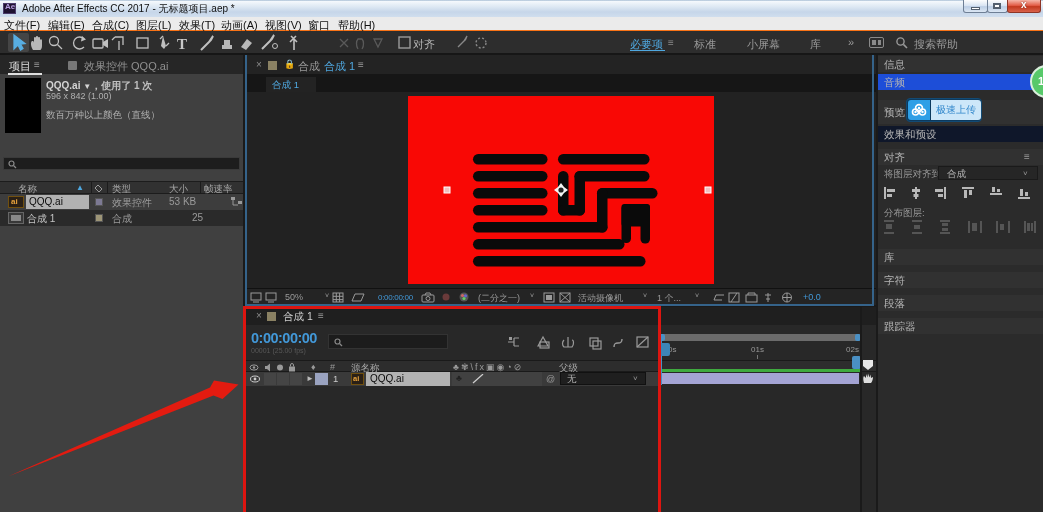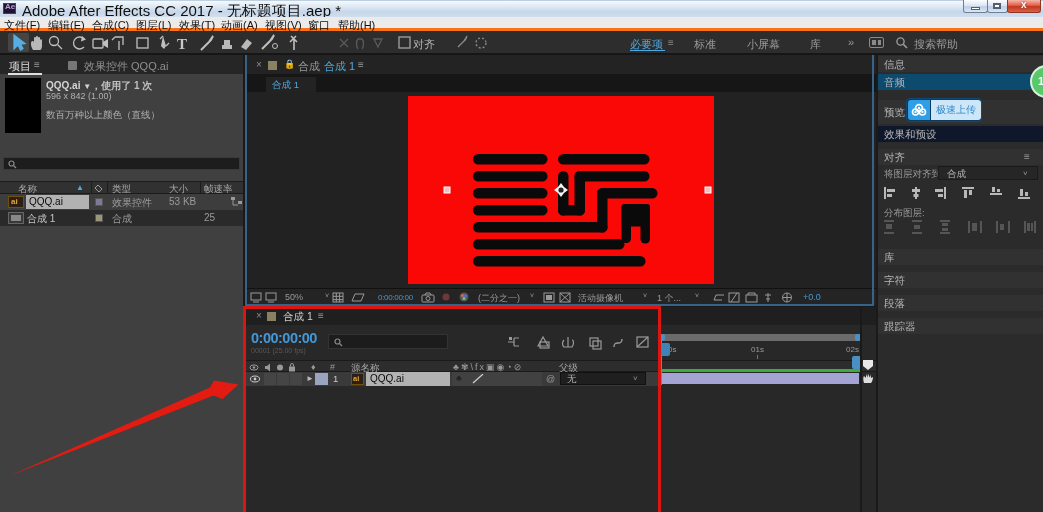--- a/index.html
+++ b/index.html
@@ -6,34 +6,34 @@
 body{font-family:"Liberation Sans",sans-serif;position:relative}
 .abs{position:absolute}
 .tx{position:absolute;white-space:nowrap}
 </style></head>
 <body>
 
 <div class="abs" id="titlebar" style="left:0;top:0;width:1043px;height:17px;background:linear-gradient(180deg,#9eb6cf 0%,#f4f8fc 8%,#dde8f3 40%,#c6d6e9 70%,#d0deee 100%)">
   <div class="abs" style="left:3px;top:3px;width:13px;height:11px;background:#1f1230;border:1px solid #4a3a6a">
       <span style="position:absolute;left:1px;top:-2px;font-size:8px;color:#b59fe0;font-weight:bold">Ae</span>
     </div>
-  <div class="tx" style="left:22px;top:2px;font-size:15px;color:#101010">Adobe After Effects CC 2017 - 无标题项目.aep *</div>
+  <div class="tx" style="left:22px;top:2px;font-size:10px;color:#101010">Adobe After Effects CC 2017 - 无标题项目.aep *</div>
 
   <div class="abs" style="left:963px;top:0;width:25px;height:13px;background:linear-gradient(180deg,#fdfdfd,#d7e3f2 50%,#bccee5 55%,#dbe6f3);border:1px solid #6e7f95;border-top:none;border-radius:0 0 3px 3px">
     <div class="abs" style="left:7px;top:7px;width:9px;height:3px;background:#fff;border:1px solid #54606f"></div>
   </div>
   <div class="abs" style="left:987px;top:0;width:21px;height:13px;background:linear-gradient(180deg,#fdfdfd,#d7e3f2 50%,#bccee5 55%,#dbe6f3);border:1px solid #6e7f95;border-top:none;border-radius:0 0 3px 3px">
     <div class="abs" style="left:5px;top:3px;width:8px;height:6px;border:2px solid #54606f;background:#fff"></div>
   </div>
   <div class="abs" style="left:1007px;top:0;width:34px;height:13px;background:linear-gradient(180deg,#f5b8ab,#e35e48 45%,#c3391f 55%,#d8624b);border:1px solid #8e3526;border-top:none;border-radius:0 0 3px 3px">
     <div class="tx" style="left:13px;top:-1px;font-size:10px;color:#fff;font-weight:bold;text-shadow:0 0 2px #7a2619">x</div>
   </div>
 </div>
 
-<div class="abs" id="menubar" style="left:0;top:17px;width:1043px;height:14px;background:#ebebeb;border-bottom:3px solid #f97316;font-size:11px;color:#111">
+<div class="abs" id="menubar" style="left:0;top:17px;width:1043px;height:14px;background:#ebebeb;border-bottom:1px solid #f97316;font-size:11px;color:#111">
   <div class="tx" style="left:4px;top:1px">文件(F)</div>
   <div class="tx" style="left:48px;top:1px">编辑(E)</div>
   <div class="tx" style="left:92px;top:1px">合成(C)</div>
   <div class="tx" style="left:136px;top:1px">图层(L)</div>
   <div class="tx" style="left:179px;top:1px">效果(T)</div>
   <div class="tx" style="left:221px;top:1px">动画(A)</div>
   <div class="tx" style="left:265px;top:1px">视图(V)</div>
   <div class="tx" style="left:308px;top:1px">窗口</div>
   <div class="tx" style="left:338px;top:1px">帮助(H)</div>
 </div>
@@ -143,21 +143,21 @@
       </svg>
   </div>
 
   <div class="abs" style="left:0;top:155px;width:243px;height:16px;background:#2a2a2a">
     <div class="abs" style="left:8px;top:2px;width:16px;height:12px;background:#383838;border:1px solid #666">
         <div class="abs" style="left:2px;top:2px;width:10px;height:6px;background:#888"></div>
       </div>
     <div class="tx" style="left:27px;top:2px;font-size:10px;color:#c4c4c4">合成 1</div>
     <div class="abs" style="left:95px;top:4px;width:8px;height:8px;background:#9d9577;border:1px solid #555"></div>
     <div class="tx" style="left:112px;top:2px;font-size:10px;color:#9a9a9a">合成</div>
-    <div class="tx" style="left:204px;top:2px;font-size:10px;color:#9a9a9a">25</div>
+    <div class="tx" style="left:192px;top:2px;font-size:10px;color:#9a9a9a">25</div>
   </div>
 </div>
 
 <div class="abs" id="comppanel" style="left:246px;top:55px;width:630px;height:250px;background:#1e1e1e">
   <div class="abs" style="left:0;top:0;width:630px;height:19px;background:#232323"></div>
   <div class="tx" style="left:10px;top:4px;font-size:10px;color:#8a8a8a">×</div>
   <div class="abs" style="left:22px;top:6px;width:9px;height:9px;background:#8a8163"></div>
   <div class="tx" style="left:38px;top:4px;font-size:9px;color:#9a9a9a">🔒</div>
   <div class="tx" style="left:52px;top:4px;font-size:11px;color:#9a9a9a">合成</div>
   <div class="tx" style="left:78px;top:4px;font-size:11px;color:#4fa8e0">合成 1</div>
@@ -255,21 +255,21 @@
 </div>
 
 <div class="abs" style="left:245px;top:55px;width:2px;height:251px;background:#35638a;z-index:4"></div>
 <div class="abs" style="left:245px;top:304px;width:629px;height:2px;background:#35638a;z-index:4"></div>
 <div class="abs" style="left:872px;top:55px;width:2px;height:251px;background:#35638a;z-index:4"></div>
 
 <div class="abs" id="sidebar" style="left:878px;top:55px;width:165px;height:457px;background:#2b2b2b">
   <div class="abs" style="left:0;top:1px;width:165px;height:16px;background:#313131">
       <div class="tx" style="left:6px;top:2px;font-size:10.5px;color:#b4b4b4">信息</div>
     </div>
-  <div class="abs" style="left:0;top:19px;width:165px;height:16px;background:#0c4a6e">
+  <div class="abs" style="left:0;top:19px;width:165px;height:16px;background:#1d4ed8">
       <div class="tx" style="left:6px;top:2px;font-size:10.5px;color:#b4b4b4">音频</div>
     </div>
   <div class="abs" style="left:0;top:45px;width:165px;height:24px;background:#313131">
       <div class="tx" style="left:6px;top:6px;font-size:10.5px;color:#b4b4b4">预览</div>
     </div>
   <div class="abs" style="left:28px;top:43px;width:76px;height:24px;background:#0c3a5e;border-radius:4px;border:1px solid #124a74">
     <div class="abs" style="left:1px;top:1px;width:22px;height:20px;background:#2e9fe6;border-radius:3px 0 0 3px">
       <svg class="abs" style="left:3px;top:3px" width="16" height="14" viewBox="0 0 16 14">
           <circle cx="8" cy="5" r="3.4" fill="none" stroke="#fff" stroke-width="1.6"></circle>
           <circle cx="4.5" cy="9" r="3" fill="none" stroke="#fff" stroke-width="1.6"></circle>

